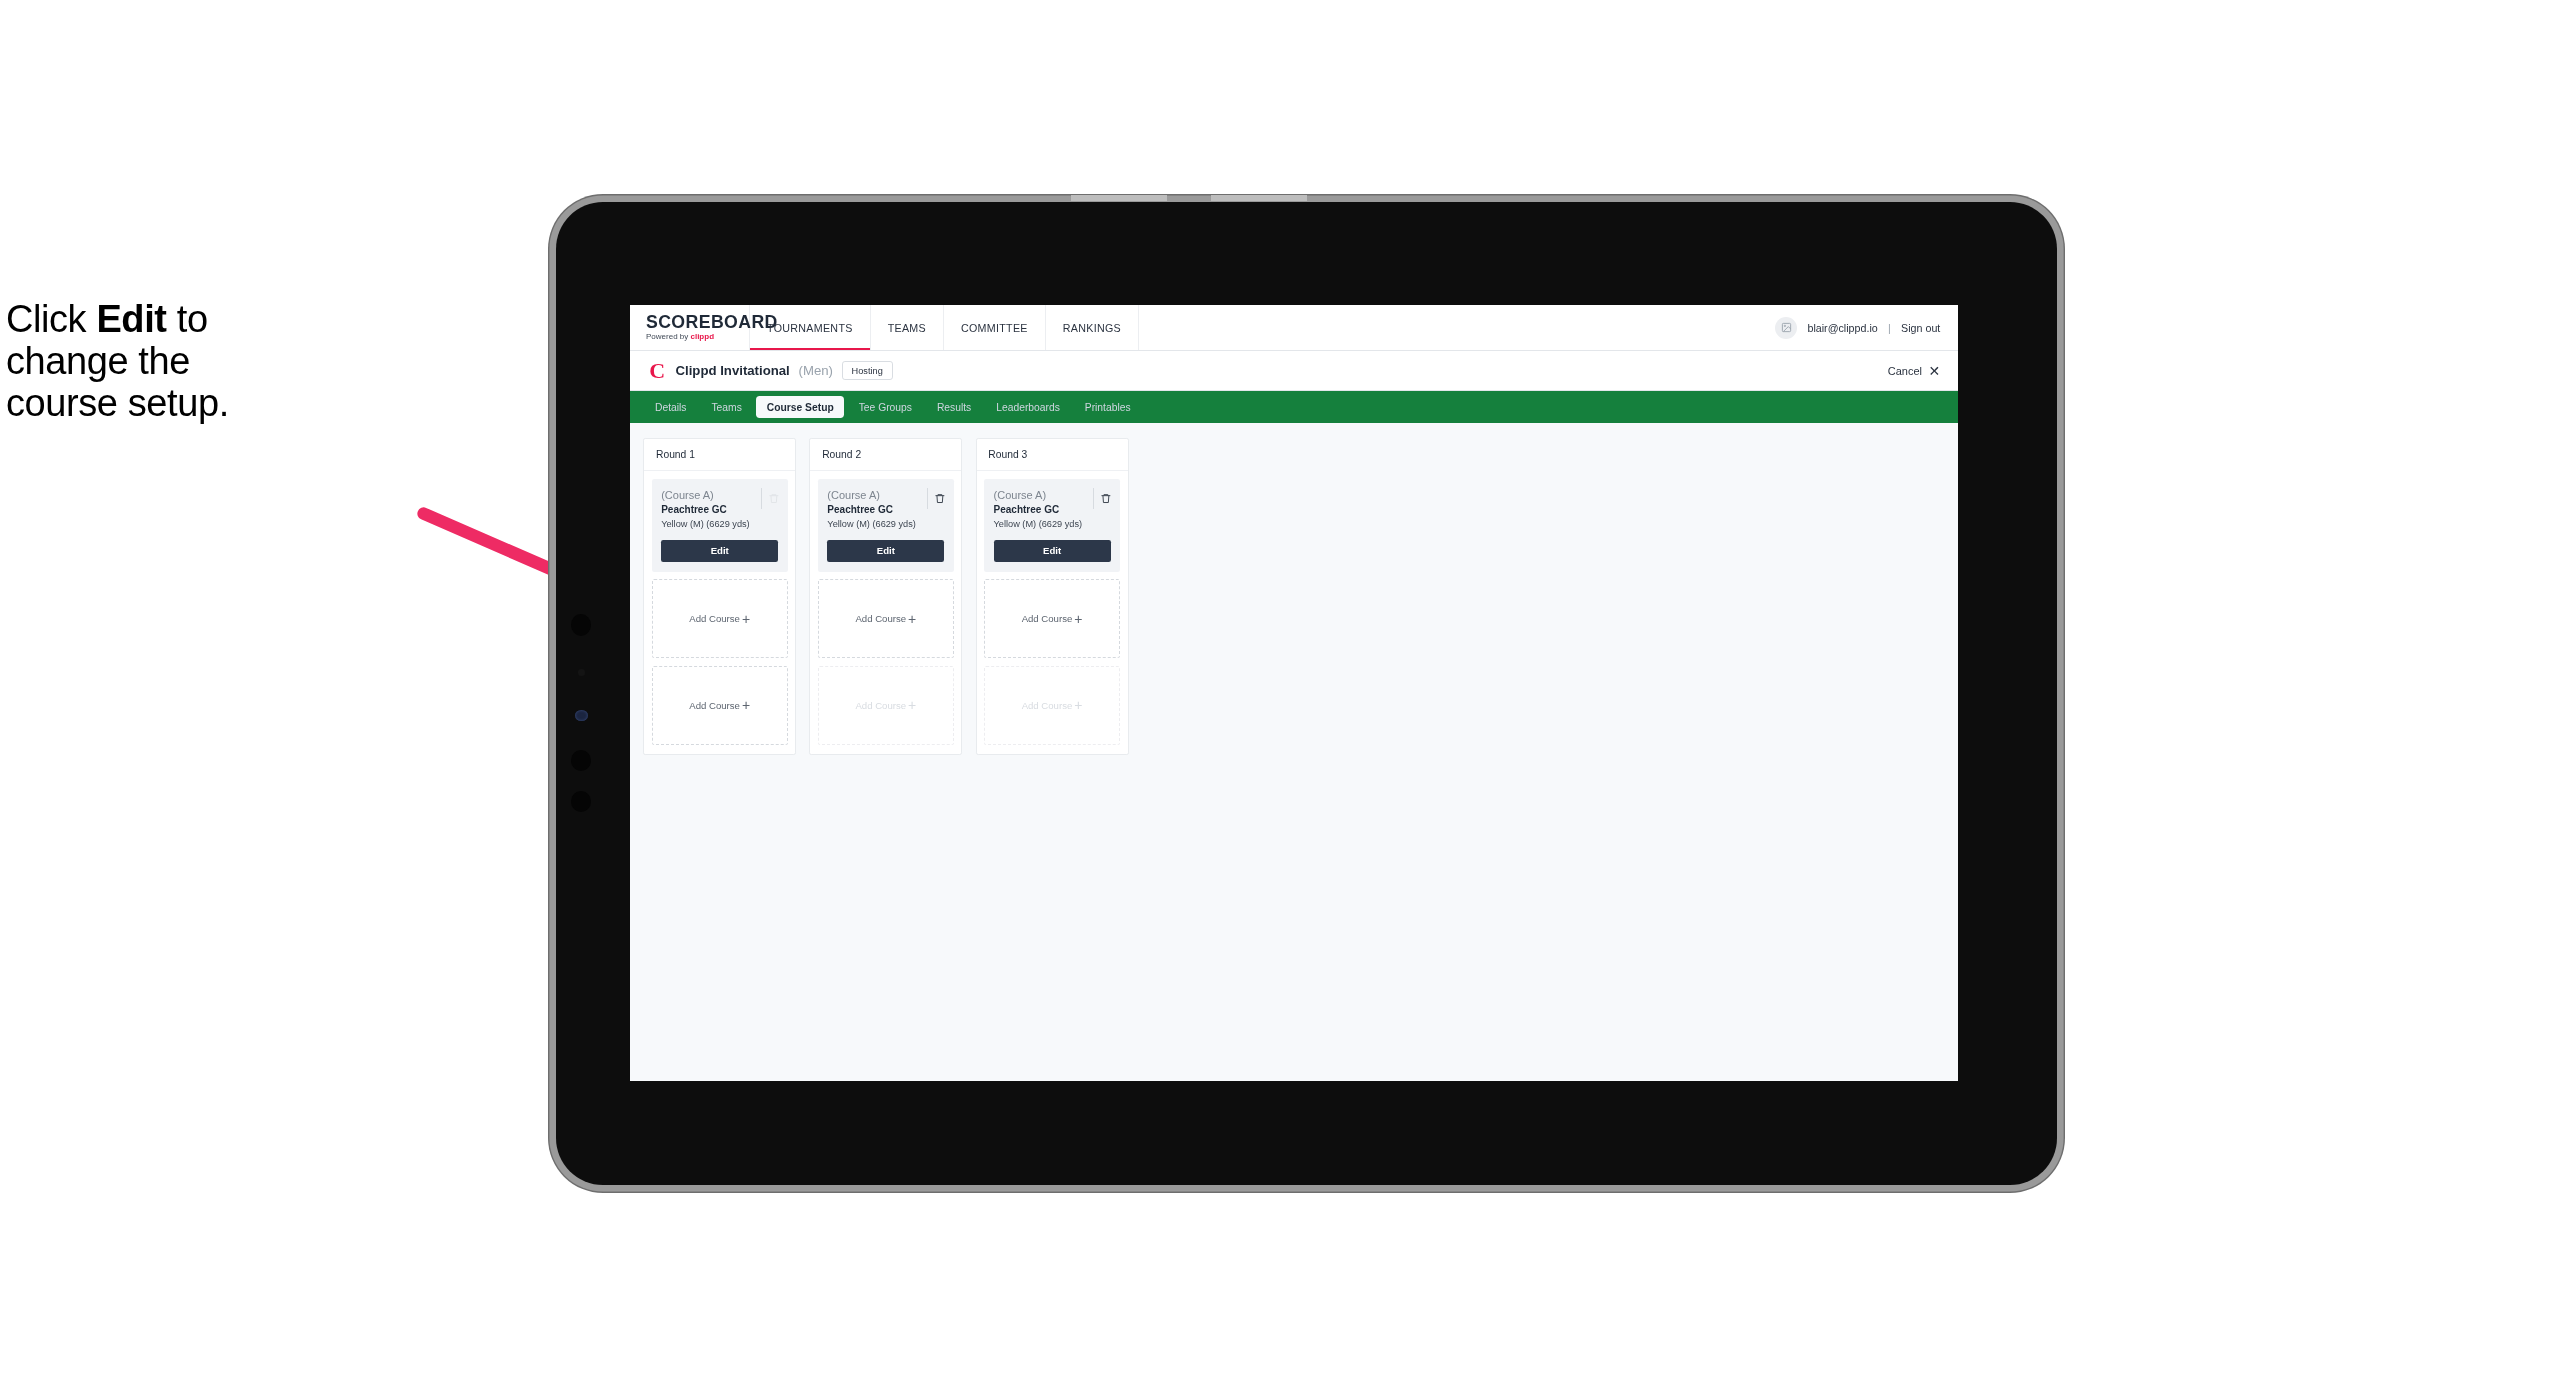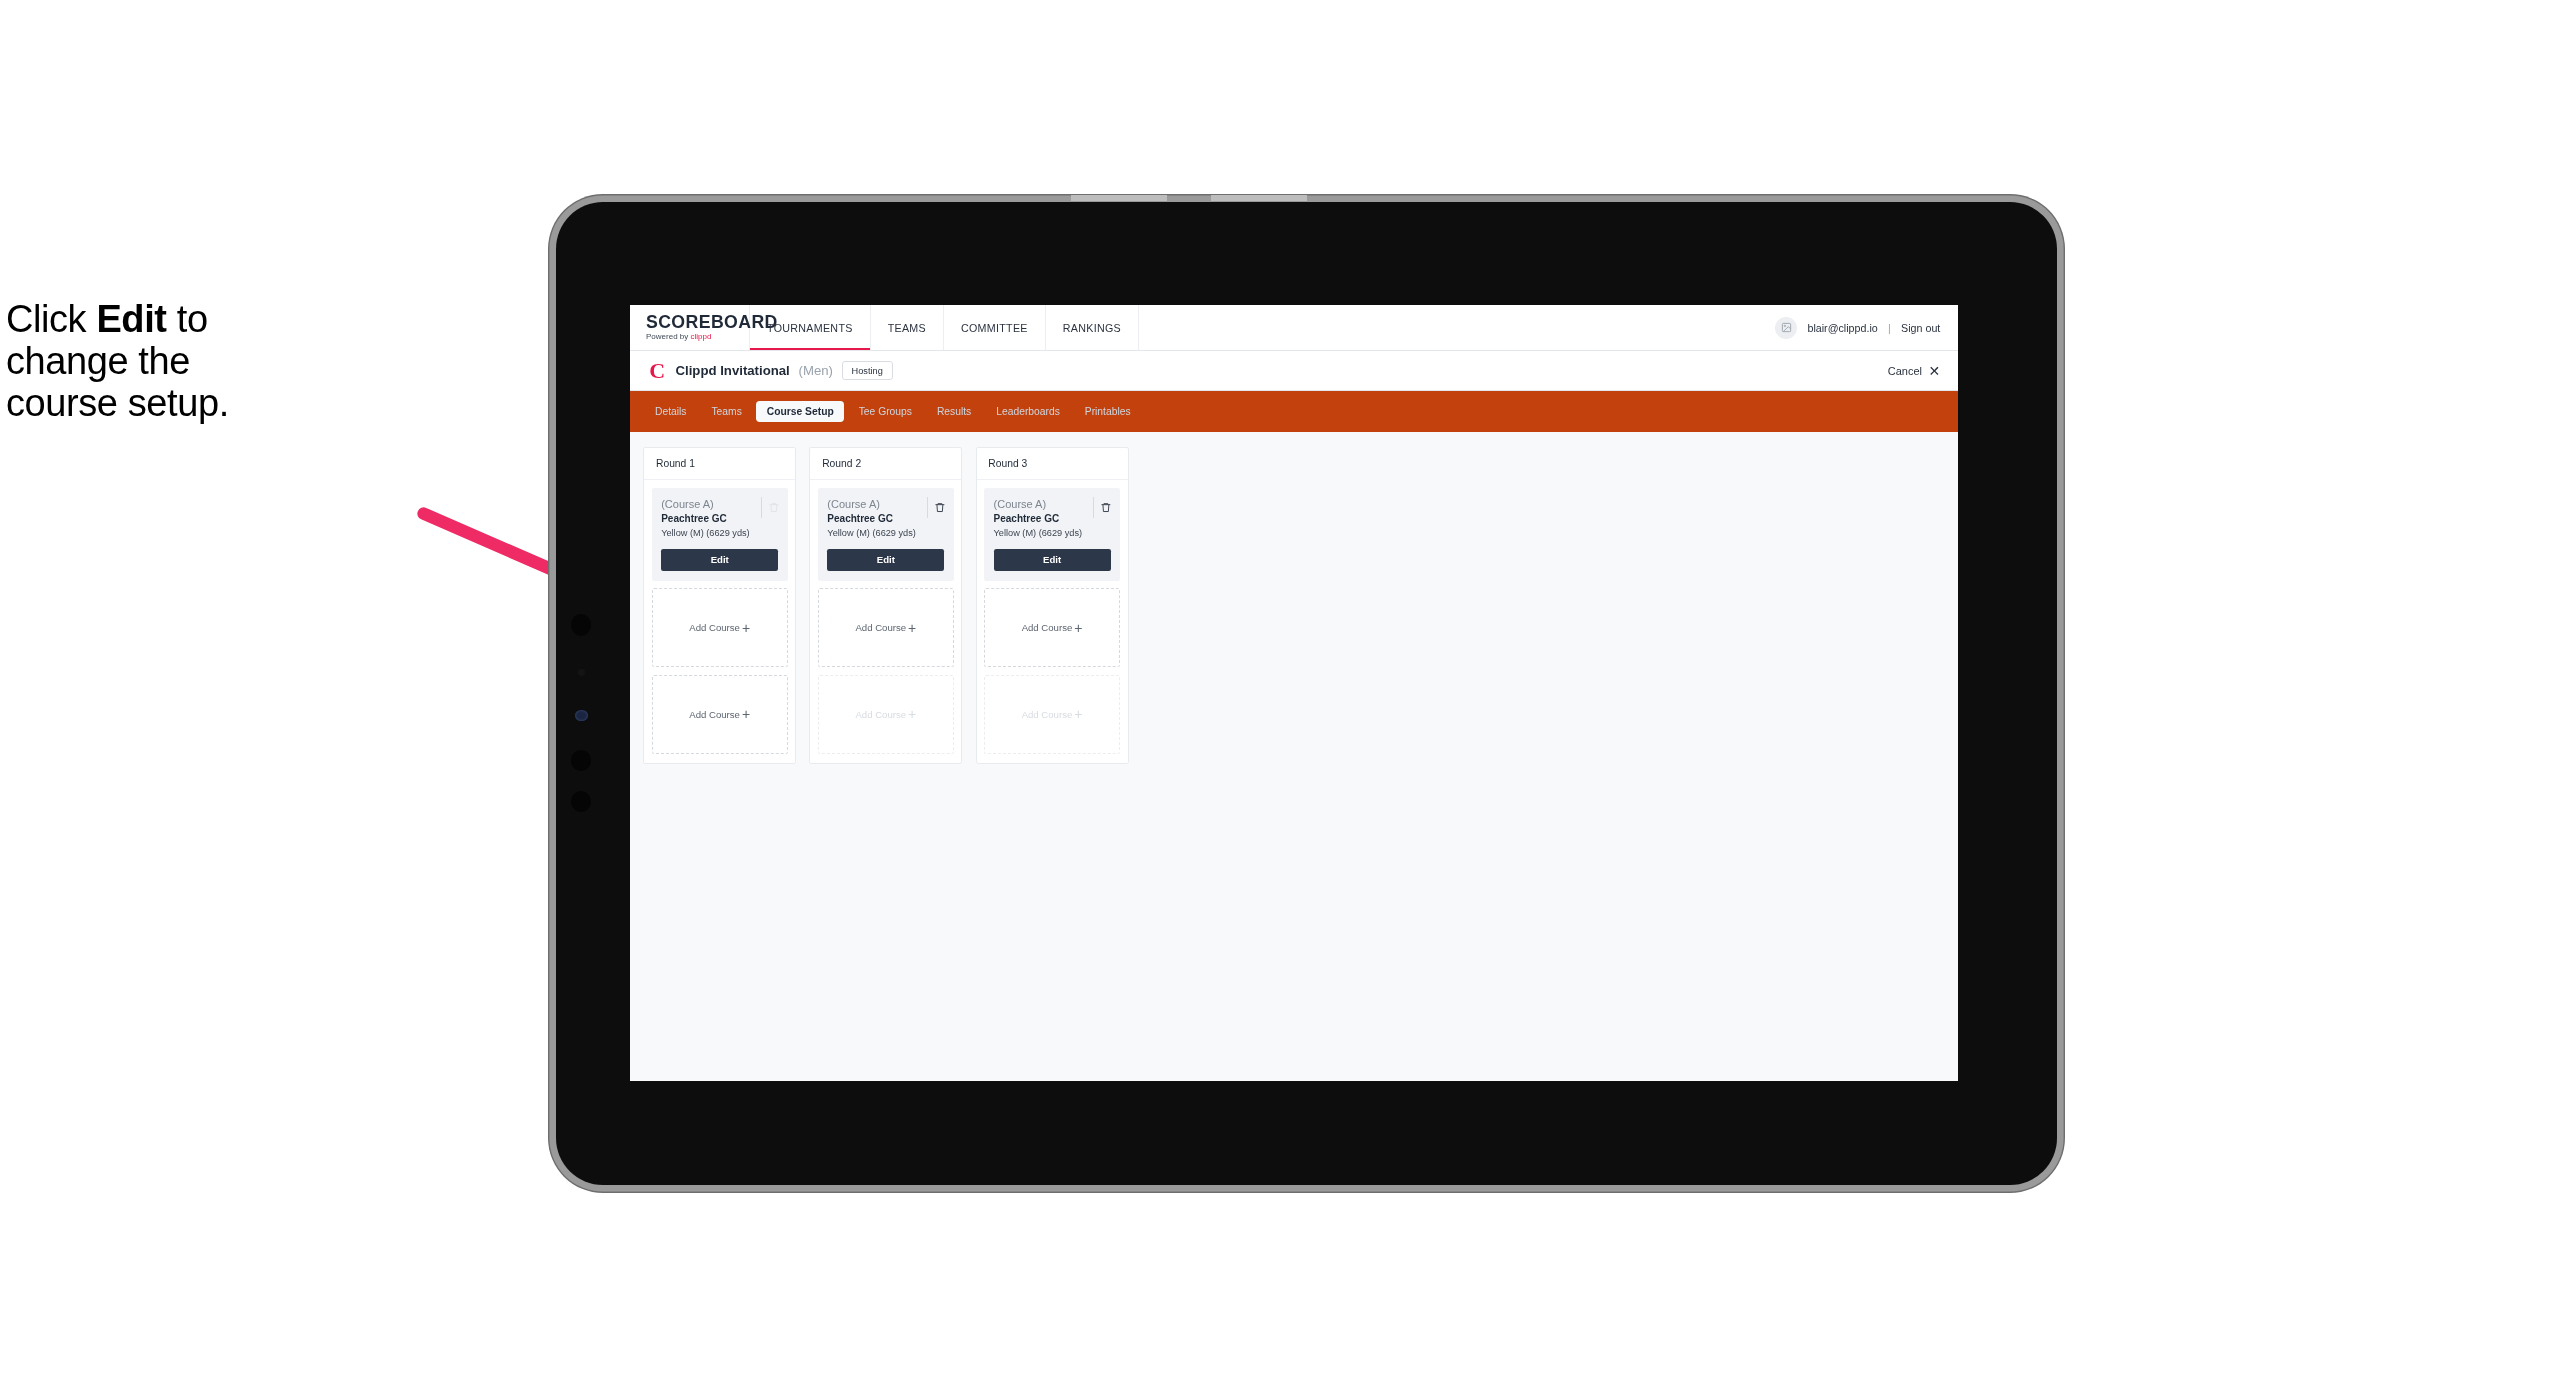--- a/index.html
+++ b/index.html
@@ -49,21 +49,21 @@
   
   .topbar {
     height: 46px; background:#ffffff; display:flex; align-items:stretch;
     border-bottom: 0.7px solid #e3e6ea; position: relative;
   }
   .logo-wrap { width: 120px; display:flex; flex-direction:column; justify-content:center;
                padding-left: 16px; border-right: 0.7px solid #eceef1; }
   .logo-main { font-size: 17.7px; font-weight: 800; color:#1f2937; letter-spacing: 0.4px;
                font-family: "Liberation Sans", sans-serif; line-height: 1; }
   .logo-sub { font-size: 8px; color:#414a57; margin-top: 2.2px; line-height:1; }
-  .logo-sub .brand { color:#e8174b; font-weight:400;text-align:center; }
+  .logo-sub .brand { color:#e8174b; font-weight:700;text-align:center; }
 
   .topnav { display:flex; align-items:stretch; }
   .topnav-item {
     display:flex; align-items:center; padding: 0 17px;
     font-size: 10.7px; color:#2b3340; letter-spacing:0.3px;
     border-right: 0.7px solid #eceef1; position:relative; cursor:pointer;
   }
   .topnav-item.active::after {
     content:""; position:absolute; left:0; right:0; bottom:0; height:2.2px; background:#e8174b;
   }
@@ -89,21 +89,21 @@
   .hosting-chip {
     border:0.7px solid #d9dde2; border-radius:2.9px; padding: 3.7px 8.8px;
     font-size: 9.2px; font-weight:400; color:#2b3340; background:#fff;
   }
   .cancel-wrap { margin-left:auto; display:flex; align-items:center; gap:6.6px;
                  font-size: 11px; color:#2b3340; cursor:pointer; }
   .x-glyph { font-size: 14px; line-height:1; }
 
   
   .tabbar {
-    height: 41px; background:#c2410c; display:flex; align-items:center;
+    height: 32px; background:#15803d; display:flex; align-items:center;
     padding: 0 14.7px; gap: 4.4px;
   }
   .tab {
     font-size: 10.3px; color:#cfd6e0; padding: 5.2px 10.3px; border-radius:3.7px; cursor:pointer;
     white-space: nowrap;
   }
   .tab.active { background:#f7f9fb; color:#1f2937; font-weight:700; }
 
   
   .board { padding: 14.7px 13.2px; display:flex; gap: 13.2px; align-items:flex-start; }

